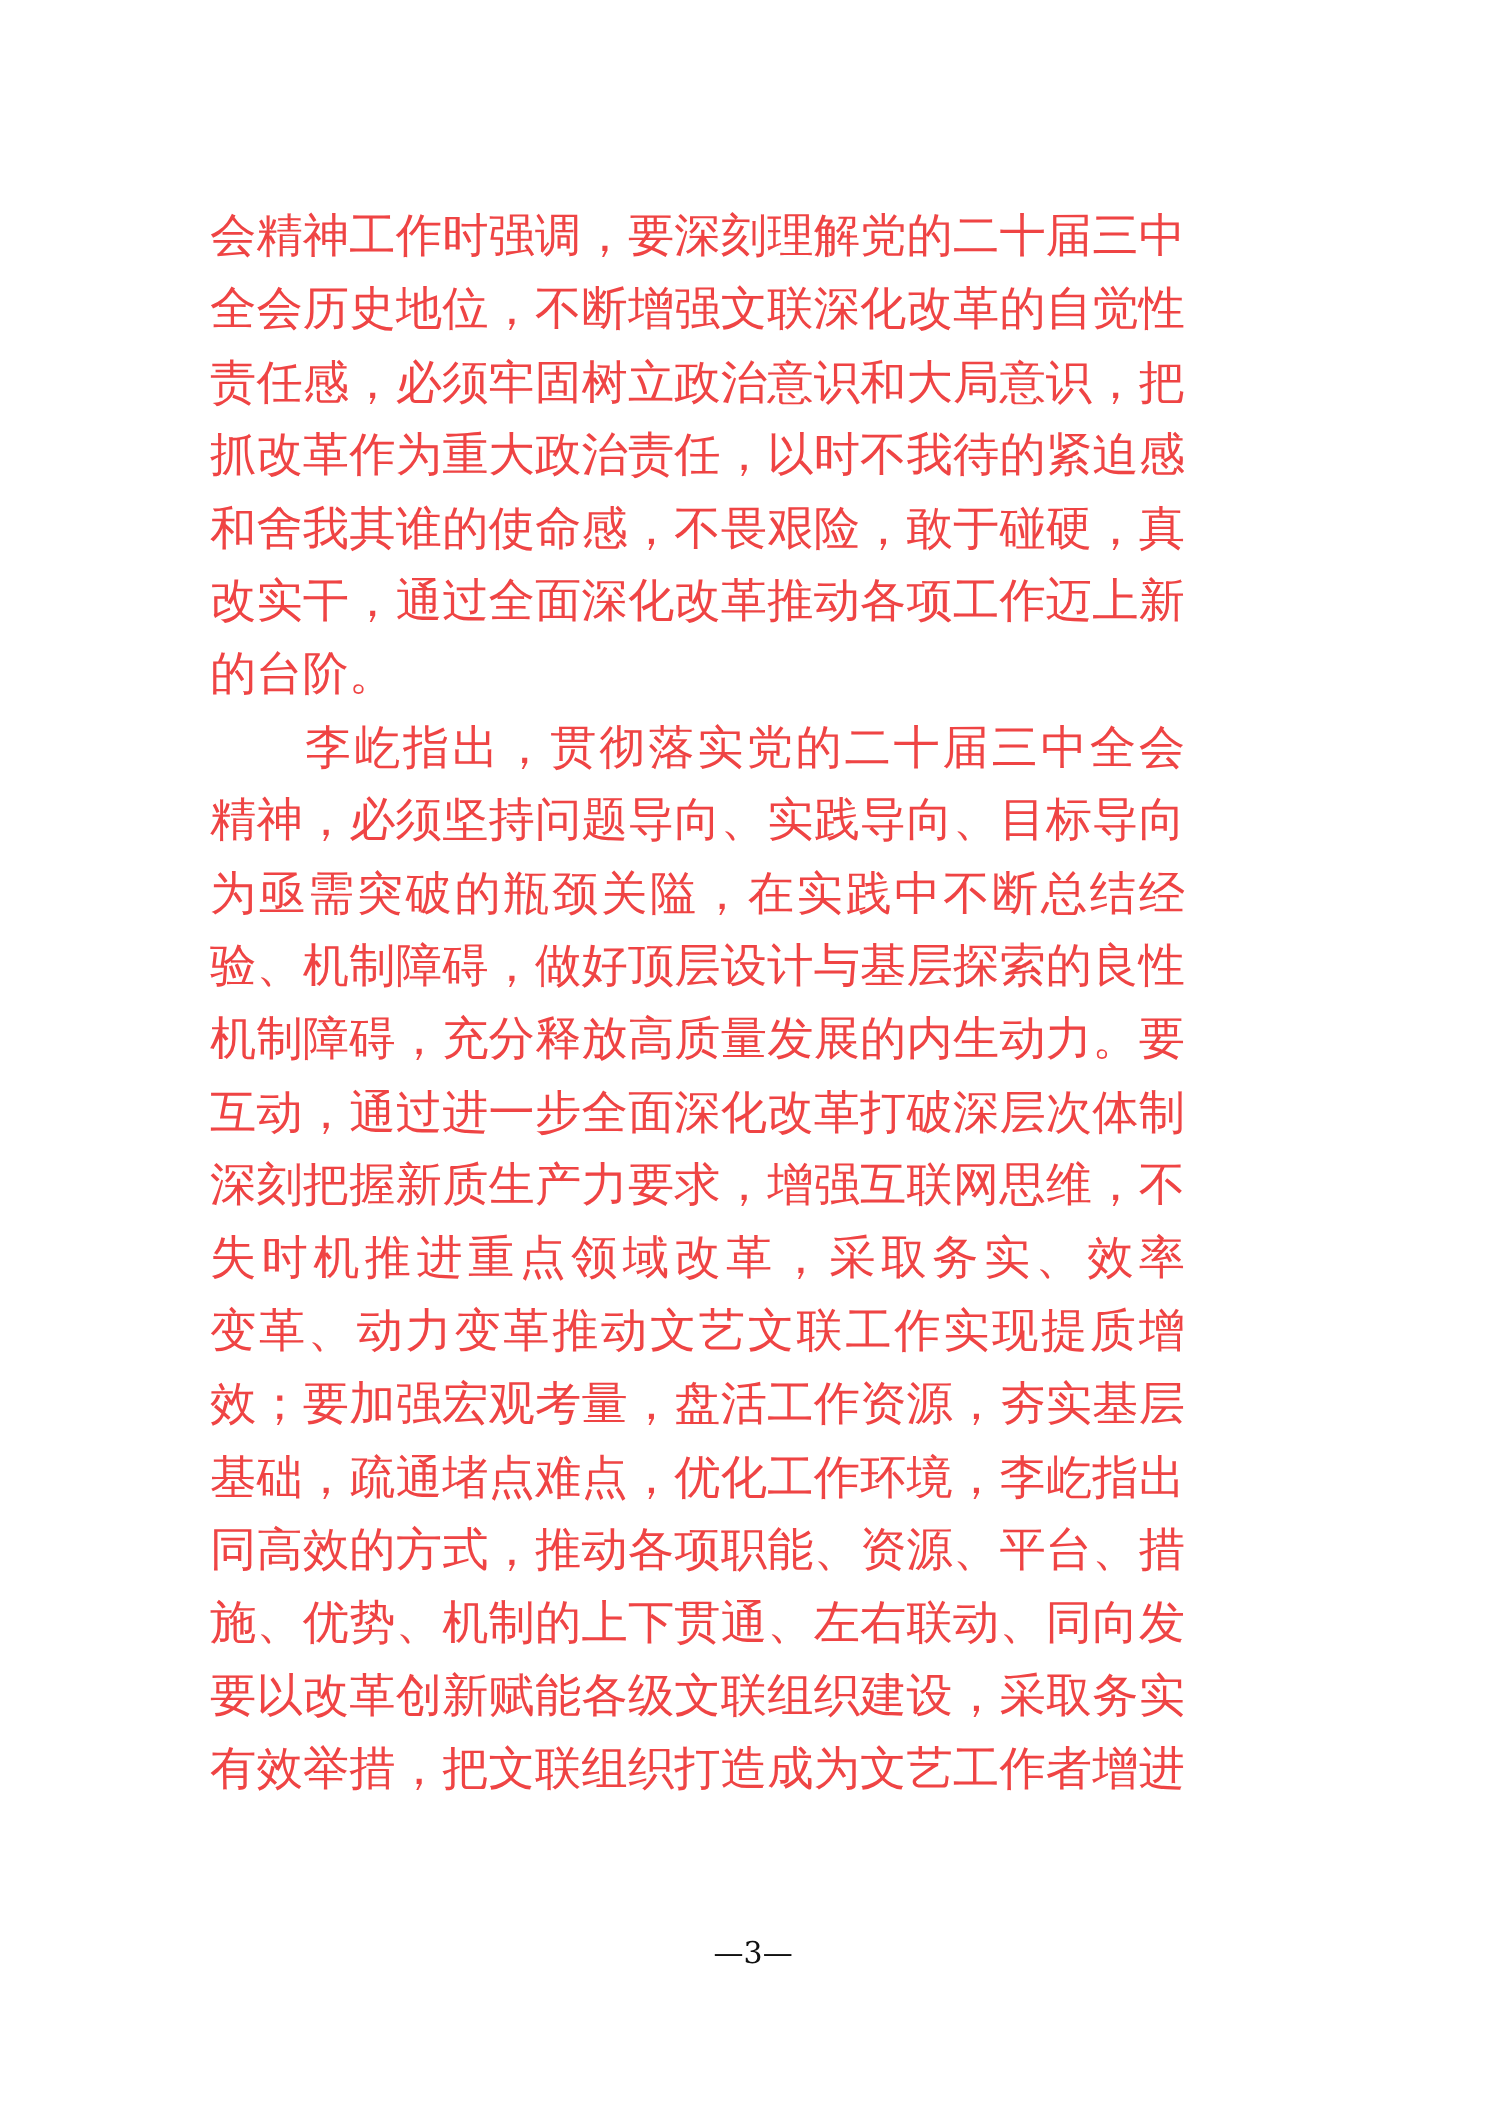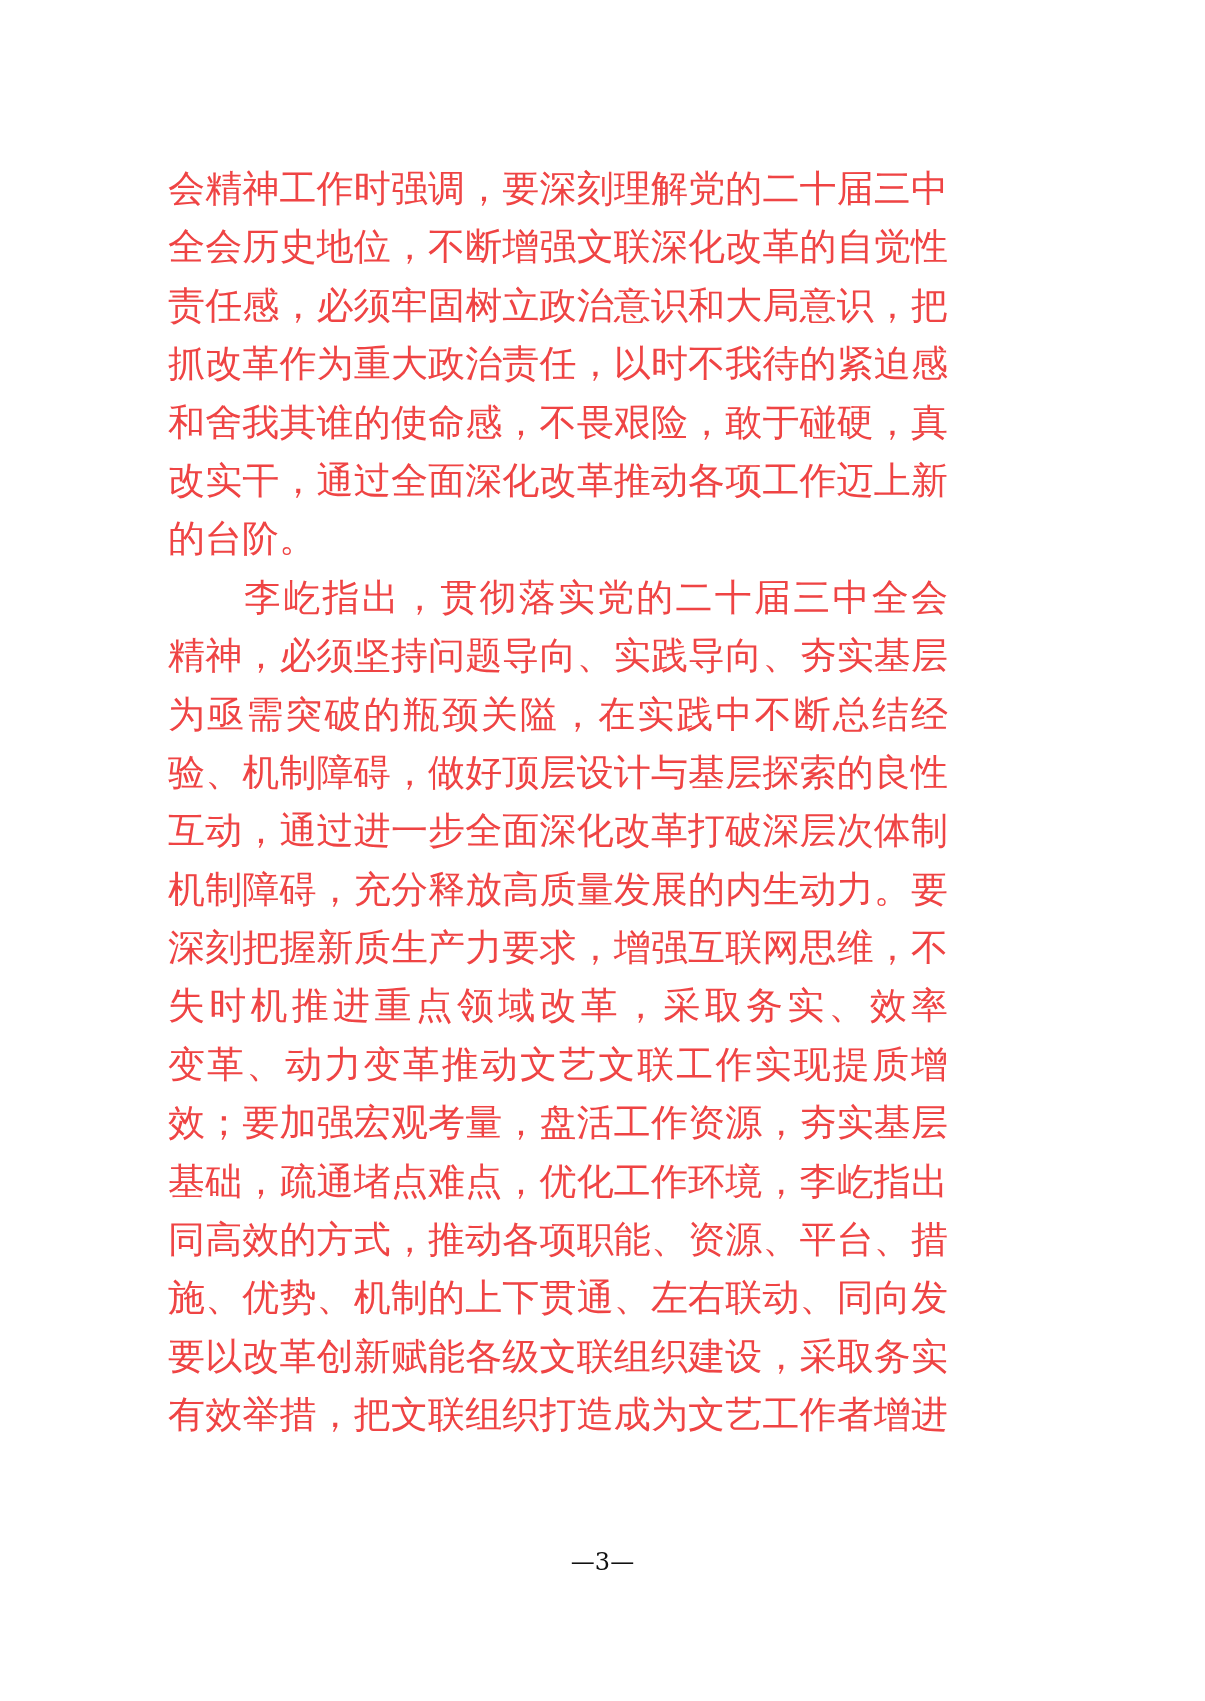--- a/index.html
+++ b/index.html
@@ -25,25 +25,25 @@
   <div class="body-text">
     <span class="line">会精神工作时强调，要深刻理解党的二十届三中</span>
     <span class="line">全会历史地位，不断增强文联深化改革的自觉性</span>
     <span class="line">责任感，必须牢固树立政治意识和大局意识，把</span>
     <span class="line">抓改革作为重大政治责任，以时不我待的紧迫感</span>
     <span class="line">和舍我其谁的使命感，不畏艰险，敢于碰硬，真</span>
     <span class="line">改实干，通过全面深化改革推动各项工作迈上新</span>
     <span class="line last">的台阶。</span>
 
     <span class="line indent">李屹指出，贯彻落实党的二十届三中全会</span>
-    <span class="line">精神，必须坚持问题导向、实践导向、夯实基层</span>
+    <span class="line">精神，必须坚持问题导向、实践导向、目标导向</span>
     <span class="line">为亟需突破的瓶颈关隘，在实践中不断总结经</span>
     <span class="line">验、机制障碍，做好顶层设计与基层探索的良性</span>
+    <span class="line">机制障碍，充分释放高质量发展的内生动力。要</span>
     <span class="line">互动，通过进一步全面深化改革打破深层次体制</span>
-    <span class="line">机制障碍，充分释放高质量发展的内生动力。要</span>
     <span class="line">深刻把握新质生产力要求，增强互联网思维，不</span>
     <span class="line">失时机推进重点领域改革，采取务实、效率</span>
     <span class="line">变革、动力变革推动文艺文联工作实现提质增</span>
     <span class="line">效；要加强宏观考量，盘活工作资源，夯实基层</span>
     <span class="line">基础，疏通堵点难点，优化工作环境，李屹指出</span>
     <span class="line">同高效的方式，推动各项职能、资源、平台、措</span>
     <span class="line">施、优势、机制的上下贯通、左右联动、同向发</span>
     <span class="line">要以改革创新赋能各级文联组织建设，采取务实</span>
     <span class="line">有效举措，把文联组织打造成为文艺工作者增进</span>
   </div>

